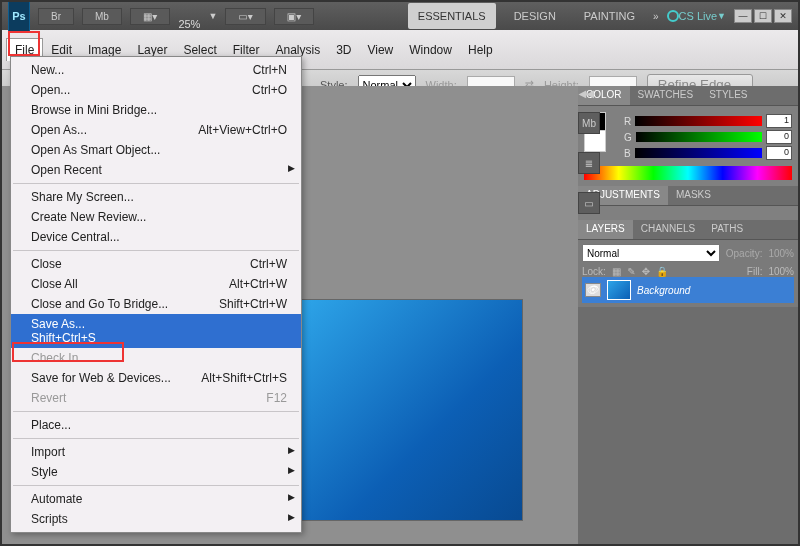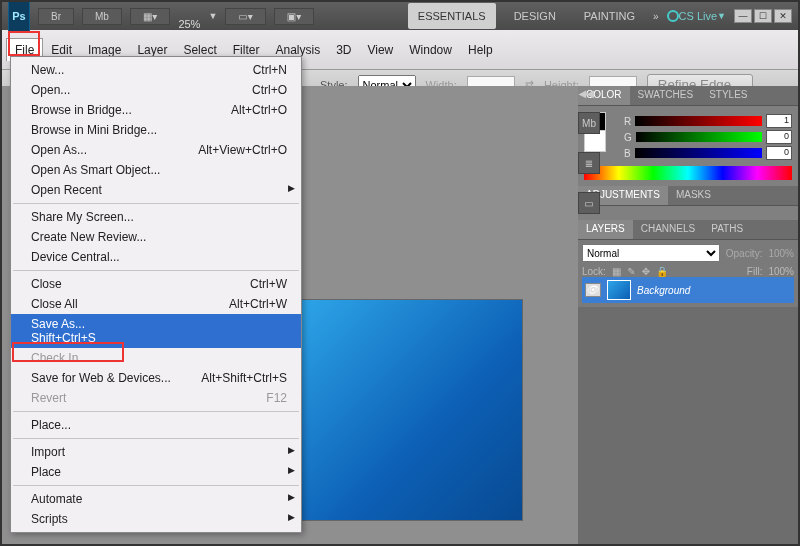--- a/index.html
+++ b/index.html
@@ -195,24 +195,20 @@
 <div class="dropdown">
   <div class="dd-item">
       <span>New...</span>
       <span>Ctrl+N</span>
     </div>
   <div class="dd-item">
       <span>Open...</span>
       <span>Ctrl+O</span>
     </div>
   <div class="dd-item">
-      <span>Browse in Bridge...</span>
-      <span>Alt+Ctrl+O</span>
-    </div>
-  <div class="dd-item">
       <span>Browse in Mini Bridge...</span>
       <span></span>
     </div>
   <div class="dd-item">
       <span>Open As...</span>
       <span>Alt+View+Ctrl+O</span>
     </div>
   <div class="dd-item">
       <span>Open As Smart Object...</span>
       <span></span>
@@ -235,20 +231,24 @@
       <span></span>
     </div>
   <div class="dd-sep"></div>
   <div class="dd-item">
       <span>Close</span>
       <span>Ctrl+W</span>
     </div>
   <div class="dd-item">
       <span>Close All</span>
       <span>Alt+Ctrl+W</span>
+    </div>
+  <div class="dd-item">
+      <span>Close and Go To Bridge...</span>
+      <span>Shift+Ctrl+W</span>
     </div>
   <div class="dd-item highlight">
       <span>Save As...</span>
       <span>Shift+Ctrl+S</span>
     </div>
   <div class="dd-item disabled">
       <span>Check In...</span>
       <span></span>
     </div>
   <div class="dd-item">
@@ -263,21 +263,21 @@
   <div class="dd-item">
       <span>Place...</span>
       <span></span>
     </div>
   <div class="dd-sep"></div>
   <div class="dd-item submenu">
       <span>Import</span>
       <span></span>
     </div>
   <div class="dd-item submenu">
-      <span>Place</span>
+      <span>Style</span>
       <span></span>
     </div>
   <div class="dd-sep"></div>
   <div class="dd-item submenu">
       <span>Automate</span>
       <span></span>
     </div>
   <div class="dd-item submenu">
       <span>Scripts</span>
       <span></span>

